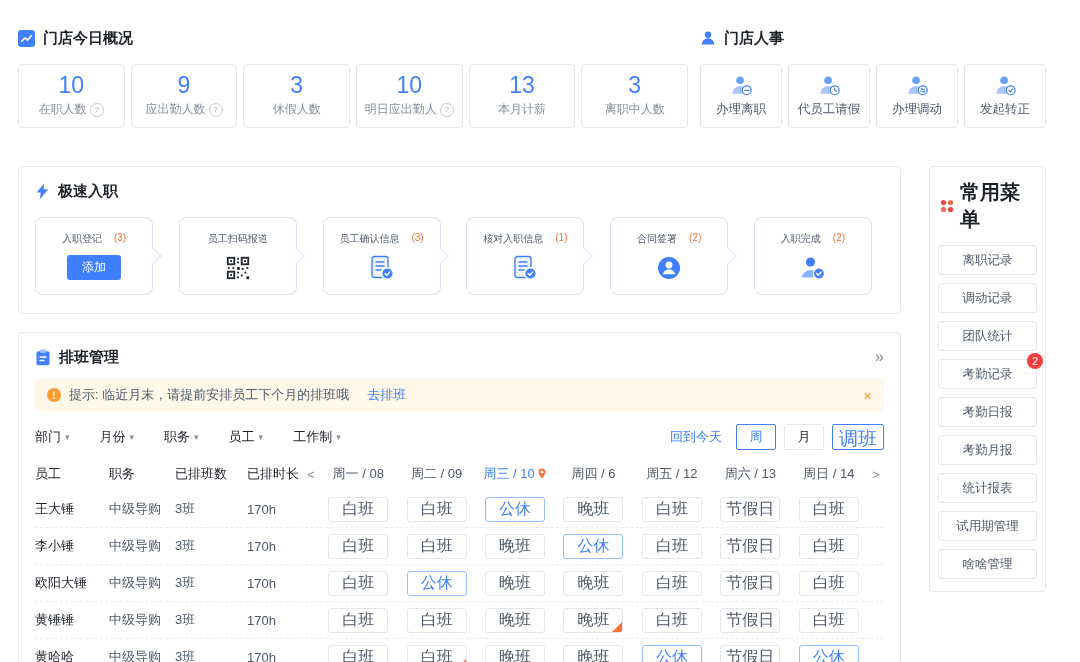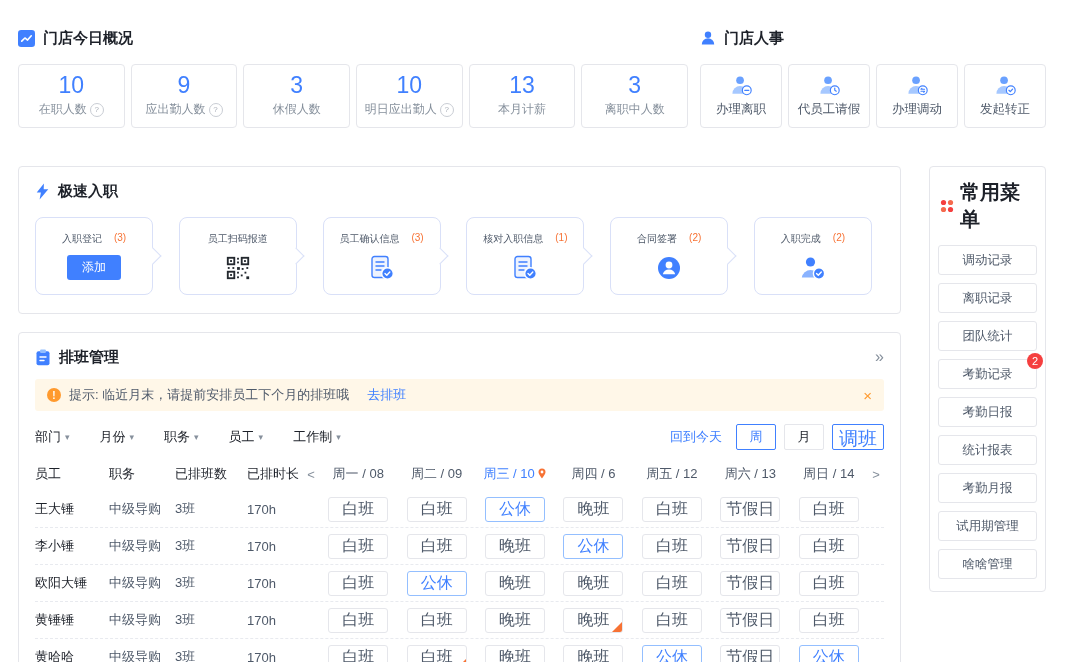--- a/index.html
+++ b/index.html
@@ -560,28 +560,28 @@
           <svg width="14" height="14" viewBox="0 0 14 14">
               <circle cx="3.5" cy="3.5" r="2.6" fill="#f53f3f"></circle>
               <circle cx="10.5" cy="3.5" r="2.6" fill="#f5694d"></circle>
               <circle cx="3.5" cy="10.5" r="2.6" fill="#f5694d"></circle>
               <circle cx="10.5" cy="10.5" r="2.6" fill="#f53f3f"></circle>
             </svg>
         </span>
         <span>常用菜单</span>
       </div>
       <div class="menu-items">
+        <button class="menu-item">离职记录</button>
         <button class="menu-item">调动记录</button>
-        <button class="menu-item">离职记录</button>
         <button class="menu-item">团队统计</button>
         <button class="menu-item">
           <span>考勤记录</span>
           <span class="menu-badge">2</span>
         </button>
         <button class="menu-item">考勤日报</button>
+        <button class="menu-item">考勤月报</button>
         <button class="menu-item">统计报表</button>
-        <button class="menu-item">考勤月报</button>
         <button class="menu-item">试用期管理</button>
         <button class="menu-item">啥啥管理</button>
       </div>
     </div>
   </div>
 </div>
 
 </body></html>

